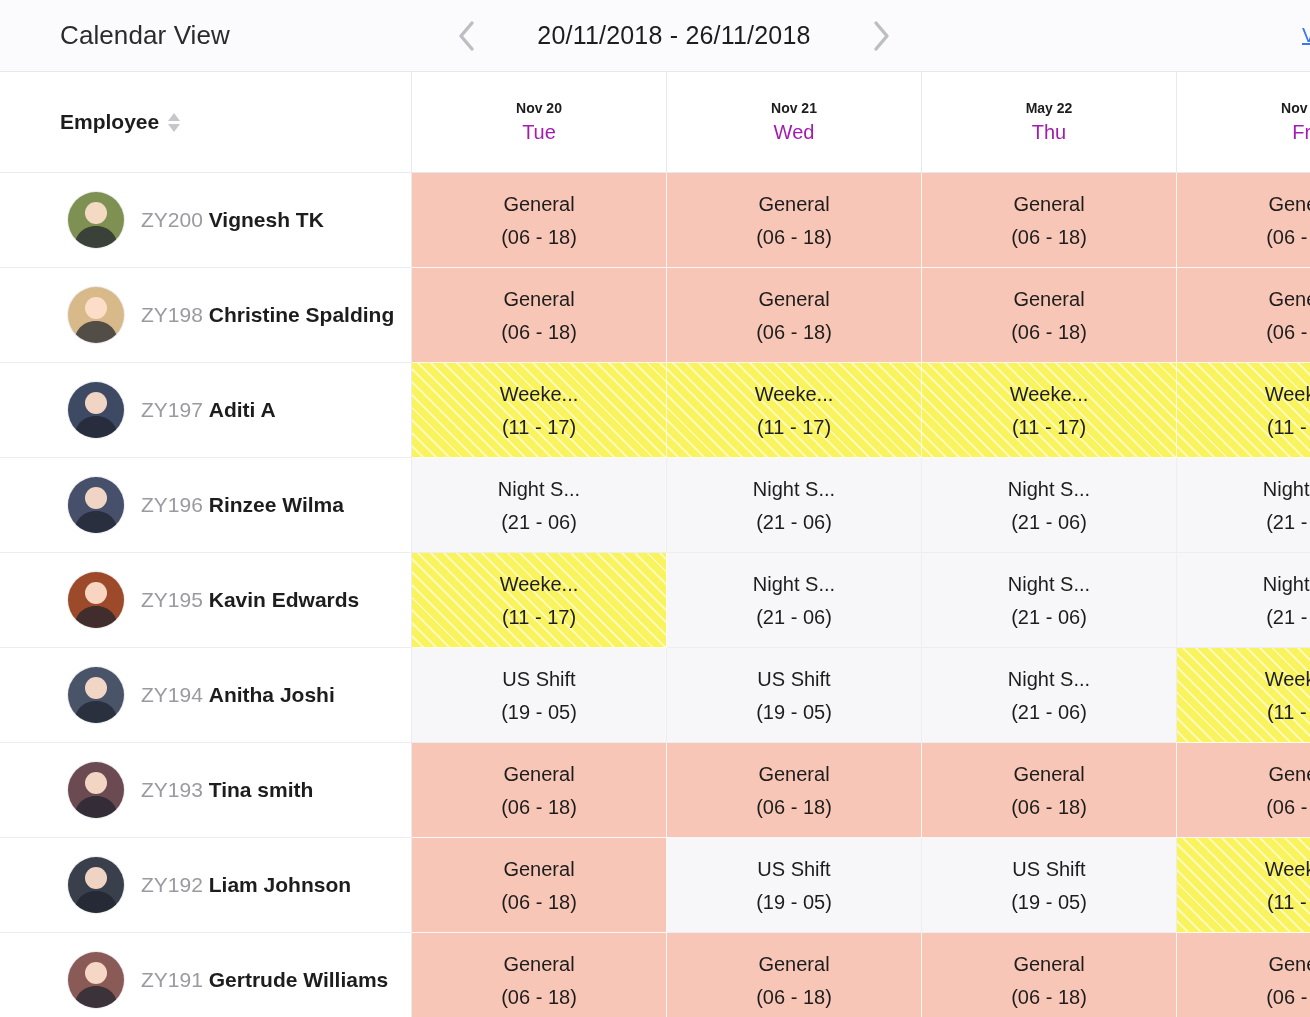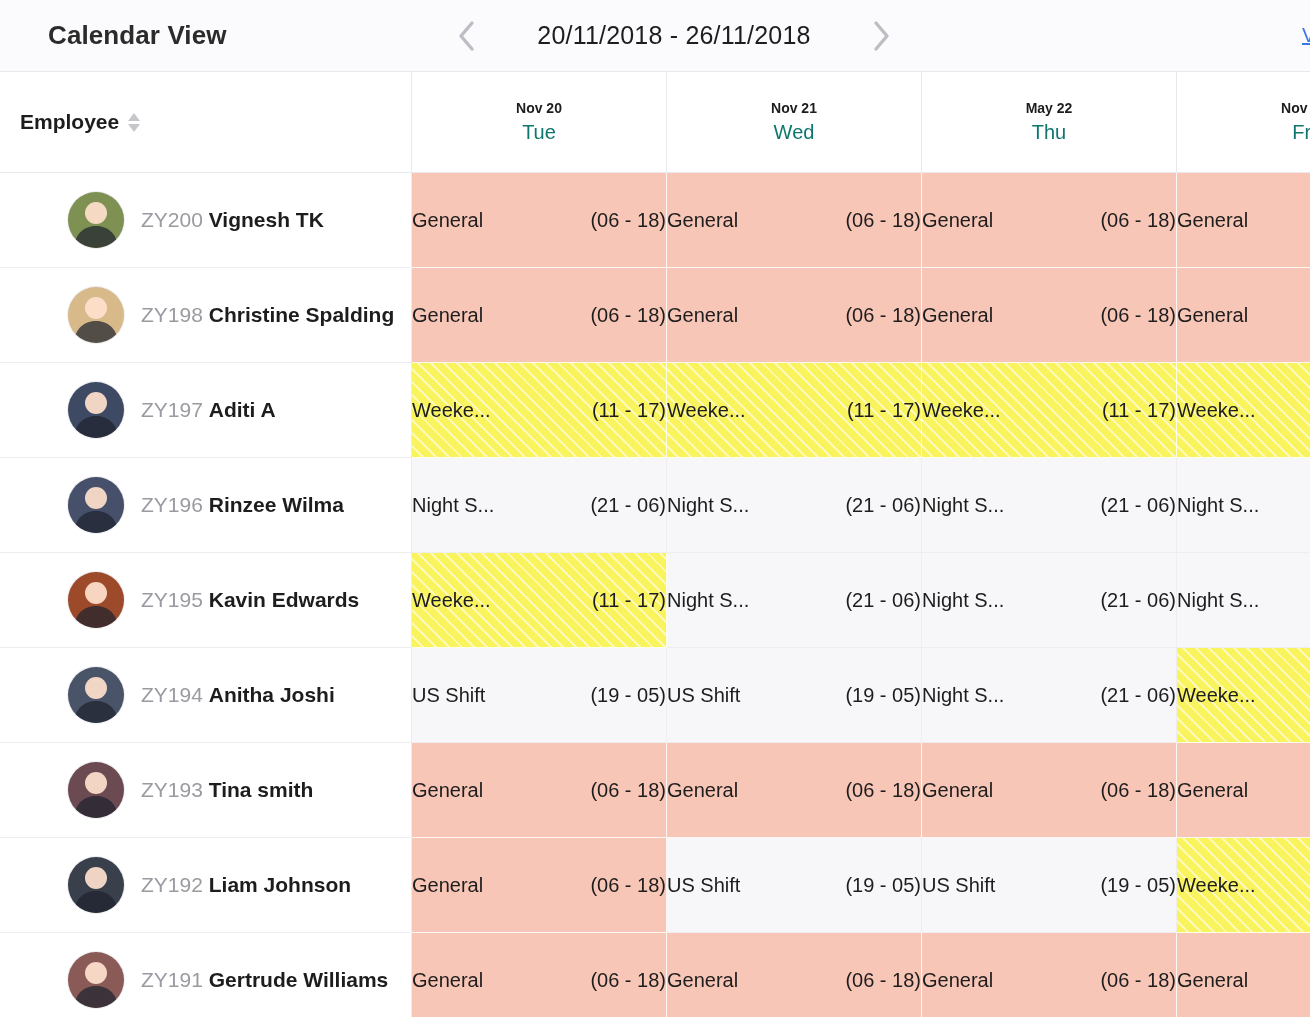--- a/index.html
+++ b/index.html
@@ -18,26 +18,26 @@
   
   .topbar {
     position: relative;
     height: 72px;
     background: #fbfbfd;
     border-bottom: 1px solid #e8e8ec;
     box-sizing: border-box;
   }
   .topbar-title {
     position: absolute;
-    left: 48px;
+    left: 60px;
     top: 0;
     height: 71px;
     line-height: 71px;
     font-size: 26px;
-    font-weight: 700;
+    font-weight: 400;
     color: #2b2b2b;
     letter-spacing: .1px;
     white-space: nowrap;
   }
   .date-nav {
     position: absolute;
     left: 0; right: 0; top: 0;
     height: 71px;
     display: flex;
     align-items: center;
@@ -91,21 +91,21 @@
     background: #ffffff;
     border-bottom: 1px solid #e9e9ed;
   }
   .emp-head {
     width: 412px;
     flex: 0 0 412px;
     box-sizing: border-box;
     border-right: 1px solid #e9e9ed;
     display: flex;
     align-items: center;
-    padding-left: 20px;
+    padding-left: 60px;
     gap: 9px;
   }
   .emp-head-label {
     font-size: 21px;
     font-weight: bold;
     color: #1d1d1d;
   }
   .sort-icon {
     display: flex;
     flex-direction: column;
@@ -134,21 +134,21 @@
   }
   .day-head .d-date {
     font-size: 14px;
     font-weight: bold;
     color: #1d1d1d;
     line-height: 1.1;
   }
   .day-head .d-dow {
     font-size: 20px;
     font-weight: 400;
-    color: #0f766e;
+    color: #a21caf;
     line-height: 1.1;
   }
 
   
   .emp-row { height: 95px; }
   .emp-cell {
     width: 412px;
     flex: 0 0 412px;
     box-sizing: border-box;
     border-right: 1px solid #ececf0;
@@ -177,23 +177,23 @@
   .emp-id { color: #9a9aa1; font-weight: 400; }
   .emp-name { color: #1d1d1d; font-weight: bold; }
 
   .shift-cell {
     width: 255px;
     flex: 0 0 255px;
     box-sizing: border-box;
     border-right: 1px solid rgba(255,255,255,.85);
     border-bottom: 1px solid rgba(255,255,255,.85);
     display: flex;
-    flex-direction: row;
+    flex-direction: column;
     align-items: center;
-    justify-content: space-between;
+    justify-content: center;
     gap: 13px;
     position: relative;
     overflow: hidden;
     cursor: pointer;
   }
   .shift-cell .s-name,
   .shift-cell .s-time {
     position: relative;
     z-index: 2;
     font-size: 20px;

